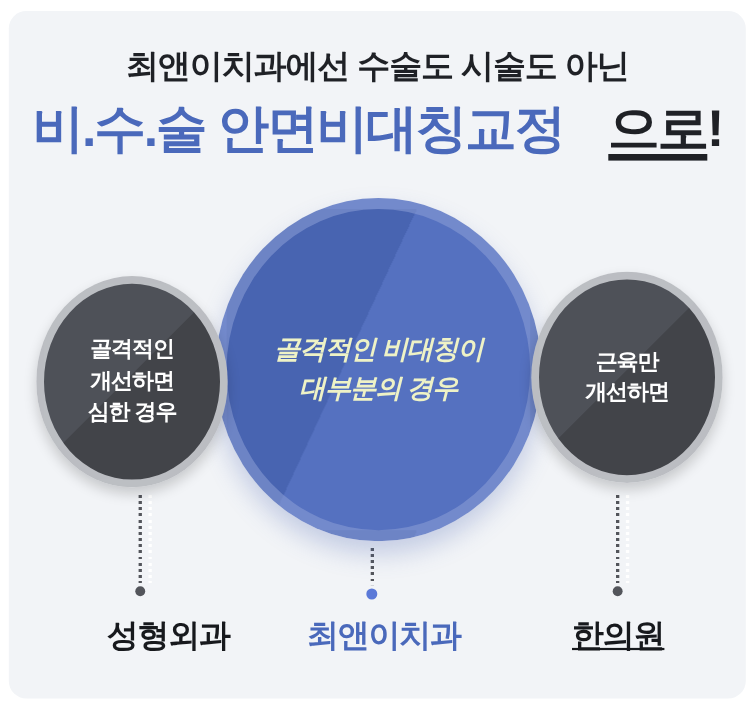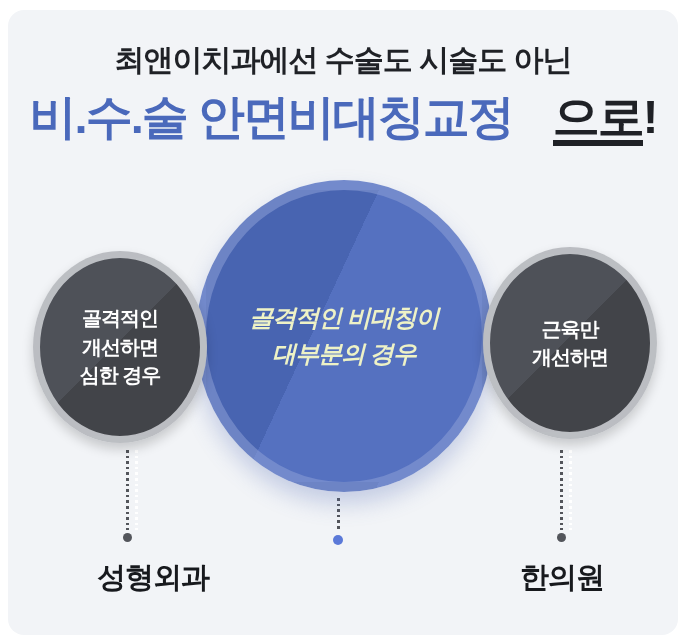--- a/index.html
+++ b/index.html
@@ -130,14 +130,15 @@
   <div class="enddot side" style="left:123px;"></div>
 
   <div class="dotline mid" style="left:337px;"></div>
   <div class="enddot blue" style="left:333px;"></div>
 
   <div class="dotline side" style="left:560px;"></div>
   <div class="dotline side white" style="left:569px;"></div>
   <div class="enddot side" style="left:557px;"></div>
 
   <div class="bottom-label" style="left:133px;margin-left:20px;">성형외과</div>
-  <div class="bottom-label" style="left:562px;">한의원</div>
+  <div class="bottom-label blue" style="left:349px;">최앤이치과</div>
+  <div class="bottom-label" style="left:562px;text-decoration:underline;">한의원</div>
 </div>
 
 </body></html>

